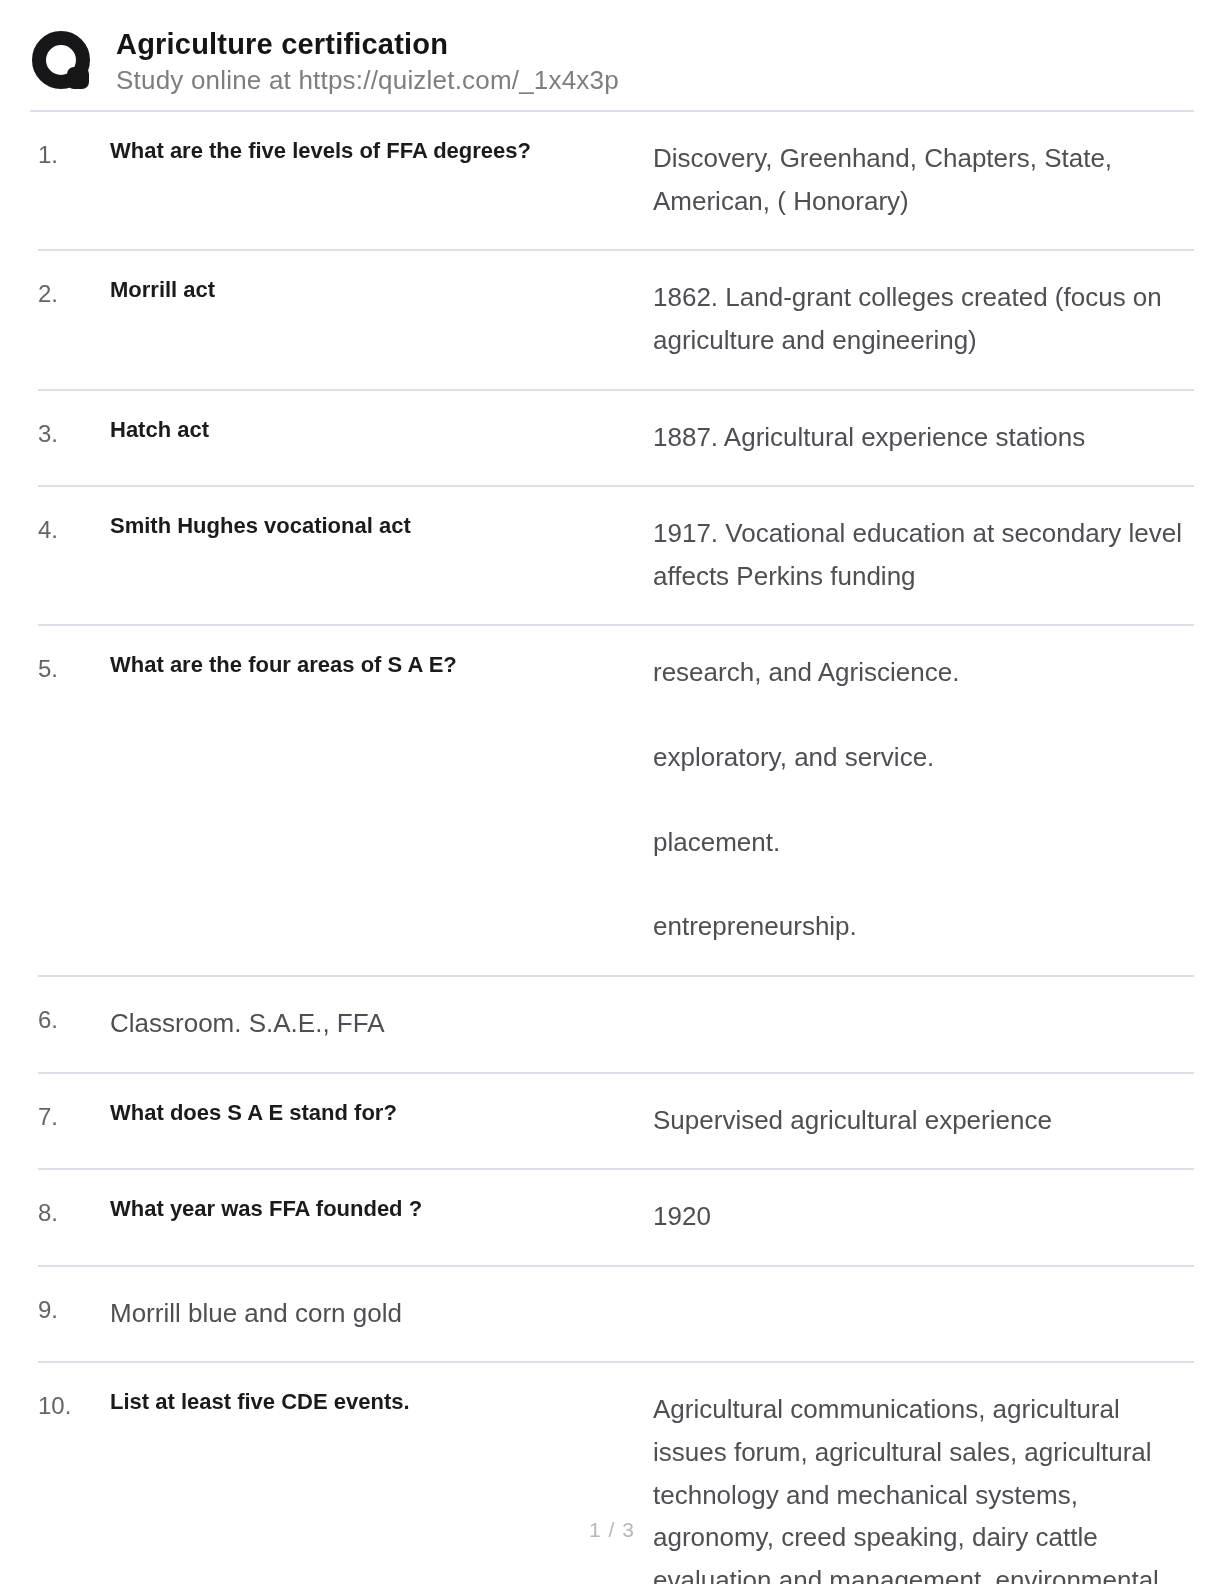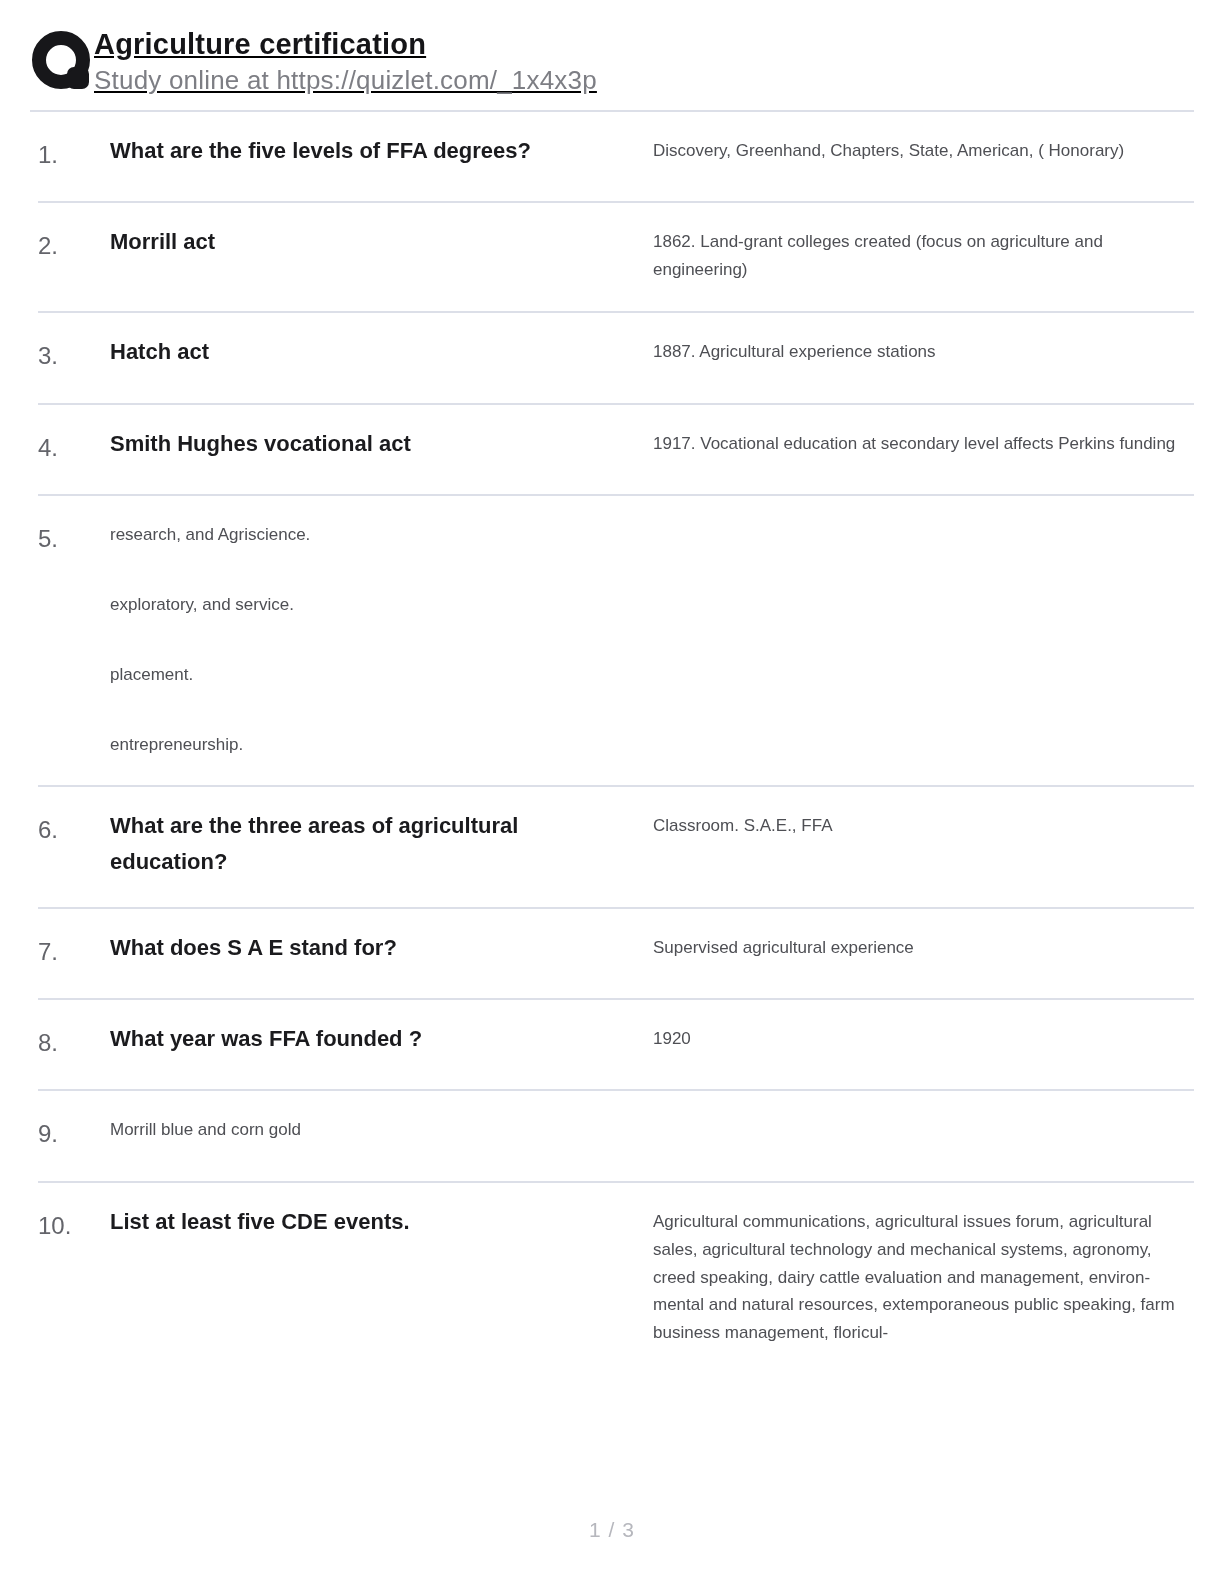--- a/index.html
+++ b/index.html
@@ -15,24 +15,23 @@
   body{font-family:"Liberation Sans","DejaVu Sans",sans-serif;}
   .page{
     position:relative;
     width:1224px;height:1584px;
     background:#ffffff;
     padding:28px 30px 0 38px;
     overflow:hidden;
   }
   
   .header{
-    display:flex;align-items:center;
+    display:flex;align-items:center;gap:22px;
     padding-bottom:14px;margin-left:-8px;
     border-bottom:2px solid var(--sep);
-    text-decoration:underline;
   }
   .logo{width:64px;height:64px;flex:0 0 auto;display:block;}
   .header-text{display:flex;flex-direction:column;gap:4px;}
   .title{
     font-size:29px;font-weight:bold;color:#151518;letter-spacing:.2px;
   }
   .subtitle{
     font-size:26px;font-weight:300;color:var(--sub);letter-spacing:.2px;
   }
   
@@ -46,21 +45,21 @@
   .num{
     font-size:24px;font-weight:300;color:var(--num);
     line-height:1.6;padding-top:3px;
   }
   .question{
     font-size:22px;font-weight:bold;color:var(--ink);
     line-height:1.62;padding-right:14px;
     hyphens:manual;-webkit-hyphens:manual;
   }
   .answer{
-    font-size:17px;font-weight:300;color:var(--ans);
+    font-size:26px;font-weight:300;color:var(--ans);
     line-height:1.64;padding-top:4px;
     hyphens:manual;-webkit-hyphens:manual;
   }
   .answer p{margin:0 0 42px 0;}
   .answer p:last-child{margin-bottom:0;}
   
   .footer{
     position:absolute;left:0;right:0;bottom:42px;
     text-align:center;
     font-size:21px;font-weight:300;color:var(--faint);letter-spacing:1px;
@@ -110,31 +109,31 @@
   <div class="card">
     <div class="num">4.</div>
     <div class="question">Smith Hughes vocational act</div>
     <div class="answer">
           <p>1917. Vocational education at secondary level affects Perkins funding</p>
         </div>
   </div>
 
   <div class="card">
     <div class="num">5.</div>
+    <div class="question">What are the four areas of S A E?</div>
     <div class="answer">
           <p>research, and Agriscience.</p>
           <p>exploratory, and service.</p>
           <p>placement.</p>
           <p>entrepreneurship.</p>
         </div>
   </div>
 
   <div class="card">
     <div class="num">6.</div>
-    <div class="question">What are the three areas of agricul­tural education?</div>
     <div class="answer">
           <p>Classroom. S.A.E., FFA</p>
         </div>
   </div>
 
   <div class="card">
     <div class="num">7.</div>
     <div class="question">What does S A E stand for?</div>
     <div class="answer">
           <p>Supervised agricultural experience</p>

